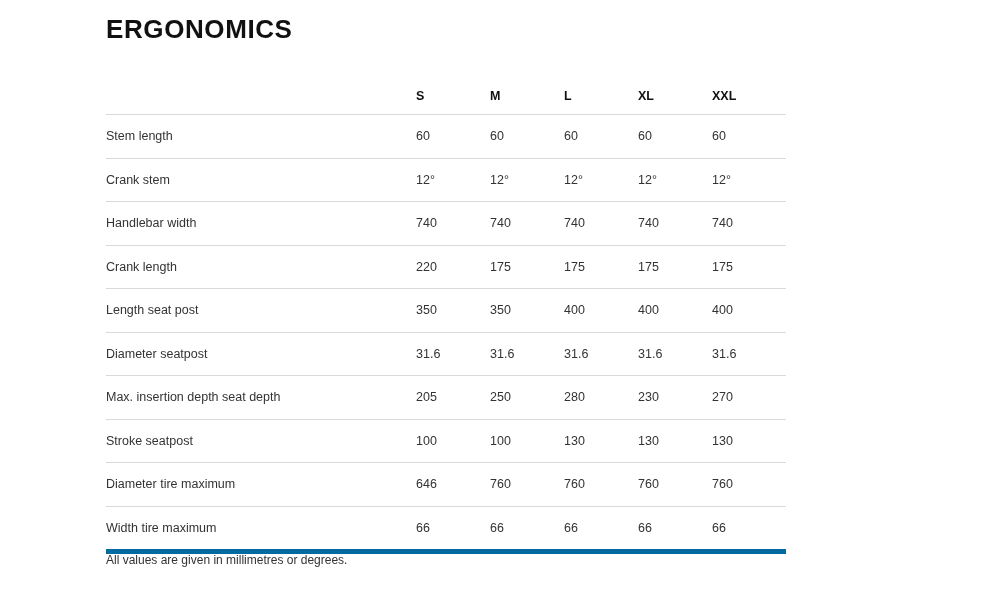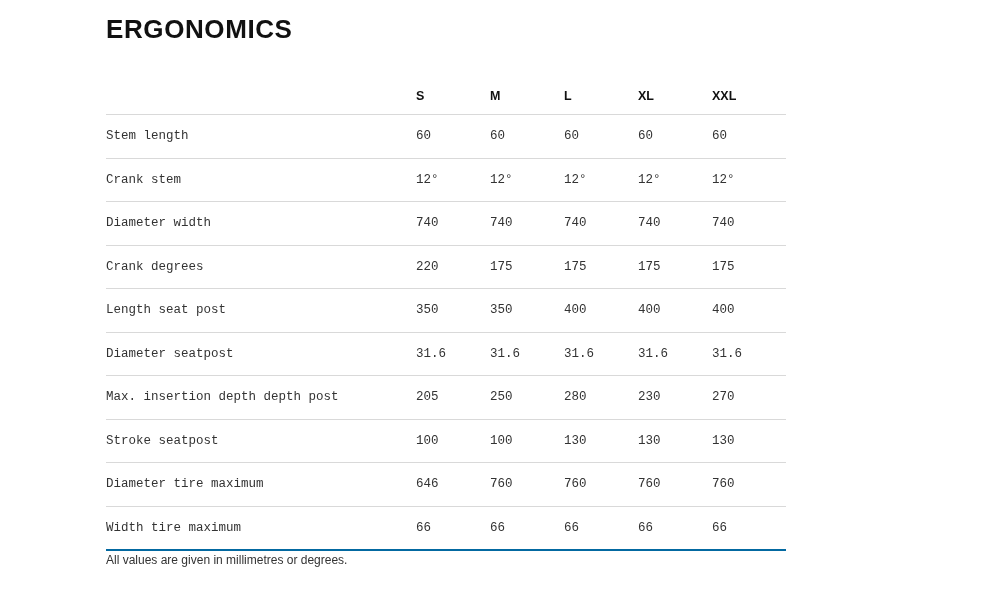--- a/index.html
+++ b/index.html
@@ -54,24 +54,23 @@
     font-weight: bold;
     color: #111111;
     font-size: 12.5px;
     border-bottom: 1px solid #d9d9d9;
   }
   table.spec tbody td {
     height: 42.5px;
     border-bottom: 1px solid #d9d9d9;
     color: #333333;
     font-weight: normal;
-    font-family: Liberation Mono, monospace;
   }
   table.spec tbody tr:last-child td {
-    border-bottom: 2px solid #0369a1;
+    border-bottom: 5px solid #0369a1;
     margin-top: 36px;
   }
   td.rowlabel, th.rowlabel {
     font-weight: bold;
     color: #111111;
     padding-left: 12px;
     width: 310px;
   }
   td.val, th.val {
     width: 74px;
@@ -114,29 +113,29 @@
         </tr>
         <tr>
           <td class="rowlabel">Crank stem</td>
           <td class="val">12°</td>
           <td class="val">12°</td>
           <td class="val">12°</td>
           <td class="val">12°</td>
           <td class="val">12°</td>
         </tr>
         <tr>
-          <td class="rowlabel">Diameter width</td>
+          <td class="rowlabel">Handlebar width</td>
           <td class="val">740</td>
           <td class="val">740</td>
           <td class="val">740</td>
           <td class="val">740</td>
           <td class="val">740</td>
         </tr>
         <tr>
-          <td class="rowlabel">Crank degrees</td>
+          <td class="rowlabel">Crank length</td>
           <td class="val">220</td>
           <td class="val">175</td>
           <td class="val">175</td>
           <td class="val">175</td>
           <td class="val">175</td>
         </tr>
         <tr>
           <td class="rowlabel">Length seat post</td>
           <td class="val">350</td>
           <td class="val">350</td>
@@ -146,21 +145,21 @@
         </tr>
         <tr>
           <td class="rowlabel">Diameter seatpost</td>
           <td class="val">31.6</td>
           <td class="val">31.6</td>
           <td class="val">31.6</td>
           <td class="val">31.6</td>
           <td class="val">31.6</td>
         </tr>
         <tr>
-          <td class="rowlabel">Max. insertion depth depth post</td>
+          <td class="rowlabel">Max. insertion depth seat depth</td>
           <td class="val">205</td>
           <td class="val">250</td>
           <td class="val">280</td>
           <td class="val">230</td>
           <td class="val">270</td>
         </tr>
         <tr>
           <td class="rowlabel">Stroke seatpost</td>
           <td class="val">100</td>
           <td class="val">100</td>

